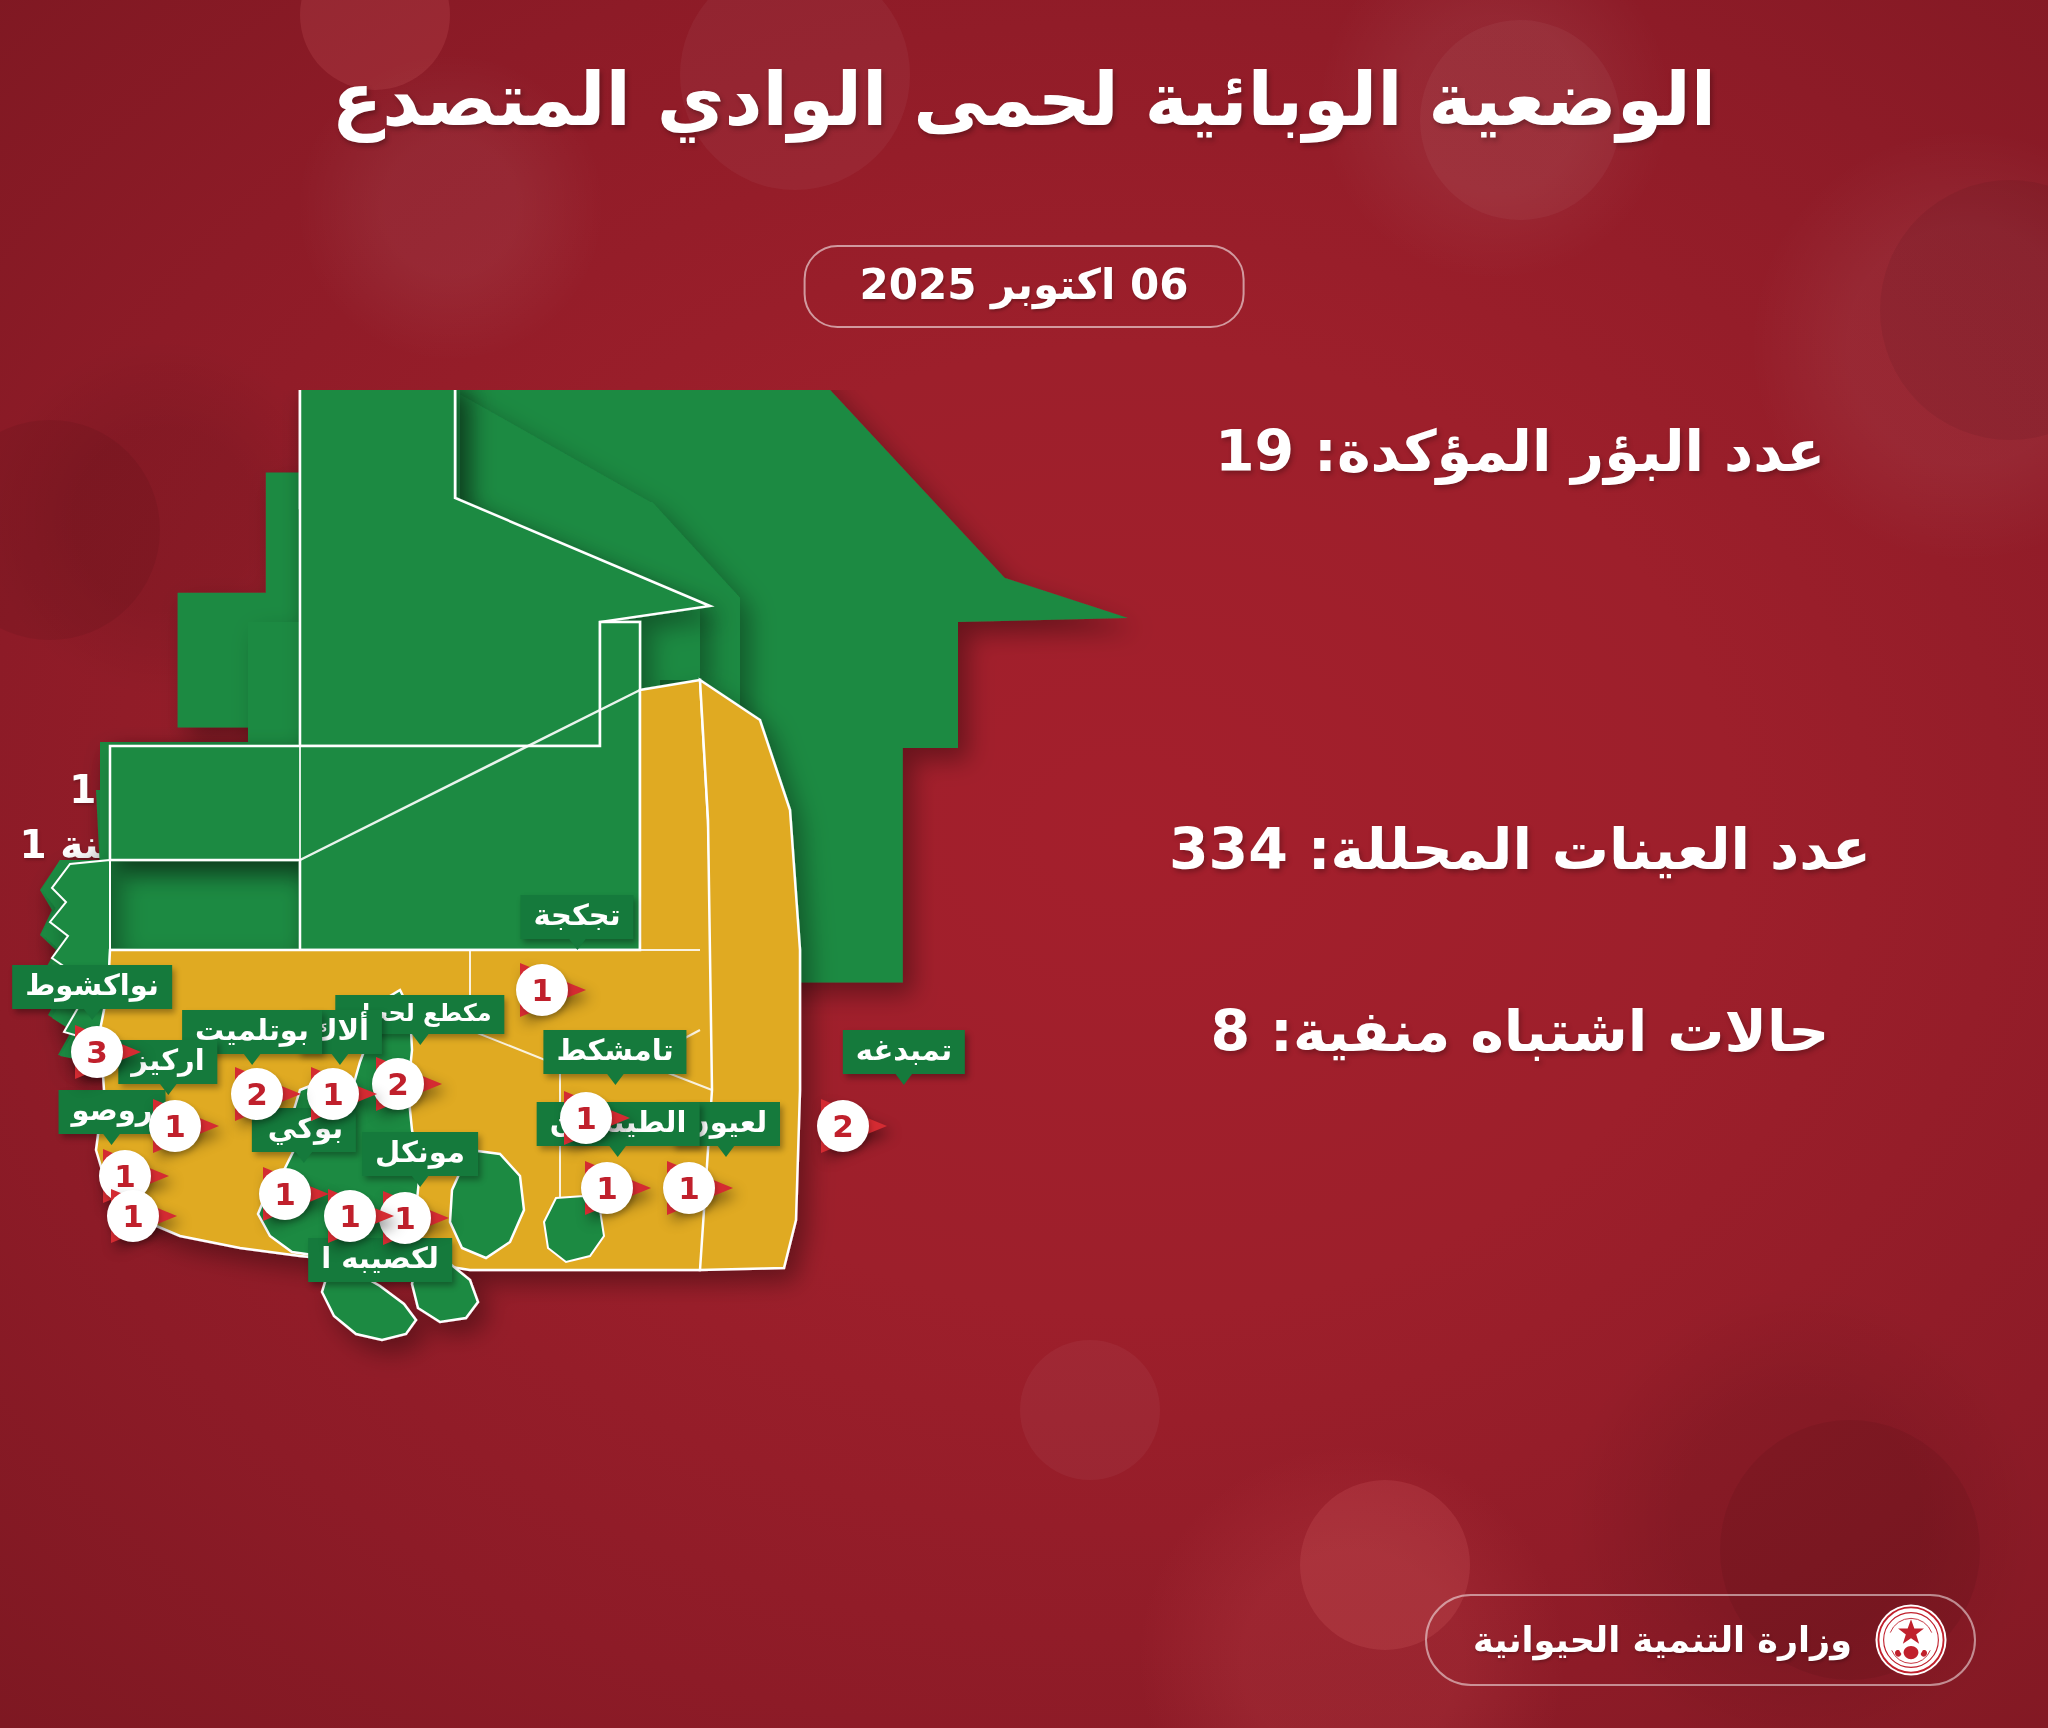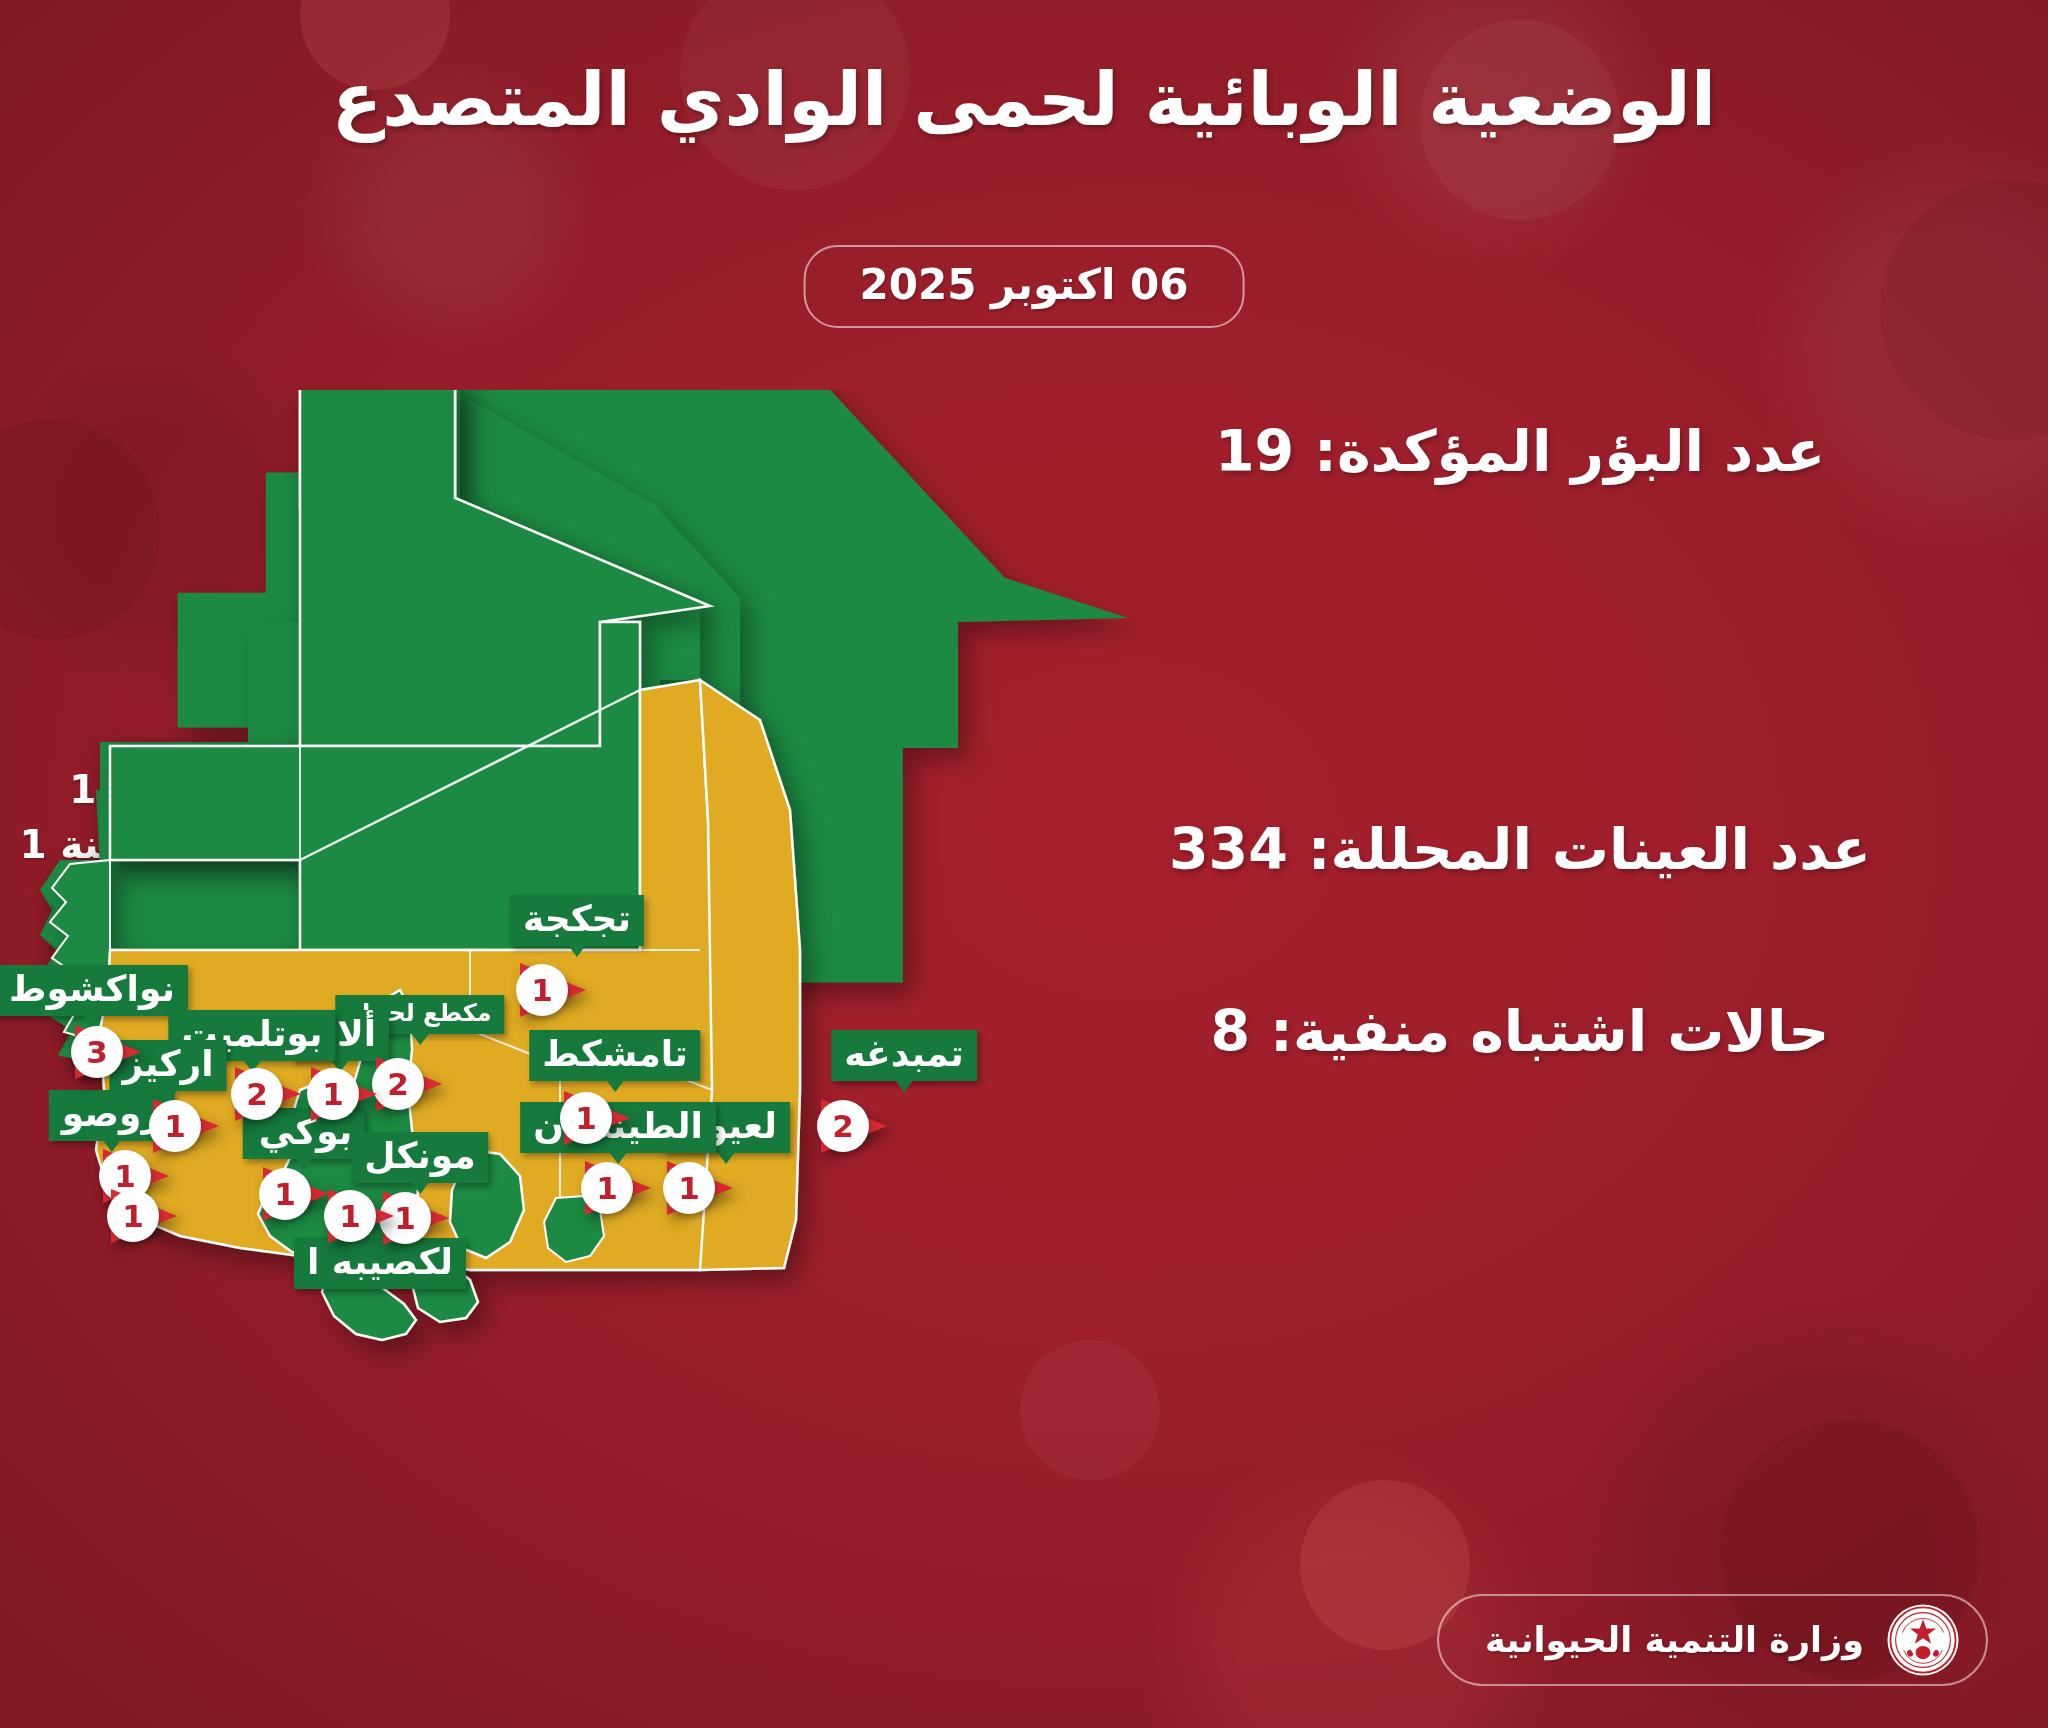--- a/index.html
+++ b/index.html
@@ -126,21 +126,21 @@
     font-weight: bold;
     display: flex; align-items: center; justify-content: center;
     box-shadow: 2px 3px 5px rgba(0,0,0,0.2);
   }
 
   
   .tag {
     position: absolute;
     background: #157a3c;
     color: #ffffff;
-    font-size: 36px;
+    font-size: 29px;
     font-weight: bold;
     padding: 6px 13px 9px 13px;
     white-space: nowrap;
     transform: translateX(-50%);
     box-shadow: 3px 4px 6px rgba(0,0,0,0.32);
     direction: rtl;
     line-height: 1;
   }
   .tag::after {
     content: "";
@@ -151,21 +151,21 @@
     width: 0; height: 0;
     border-left: 9px solid transparent;
     border-right: 9px solid transparent;
     border-top: 12px solid #157a3c;
   }
   .tag.no-tail::after { display: none; }
 
   
   #footer-badge {
     position: absolute;
-    right: 60px; bottom: 42px;
+    right: 72px; bottom: 42px;
     height: 92px;
     border: 2px solid rgba(255,255,255,0.5);
     border-radius: 46px;
     display: flex;
     align-items: center;
     gap: 22px;
     padding: 0 26px 0 46px;
     direction: rtl;
   }
   #footer-text {

